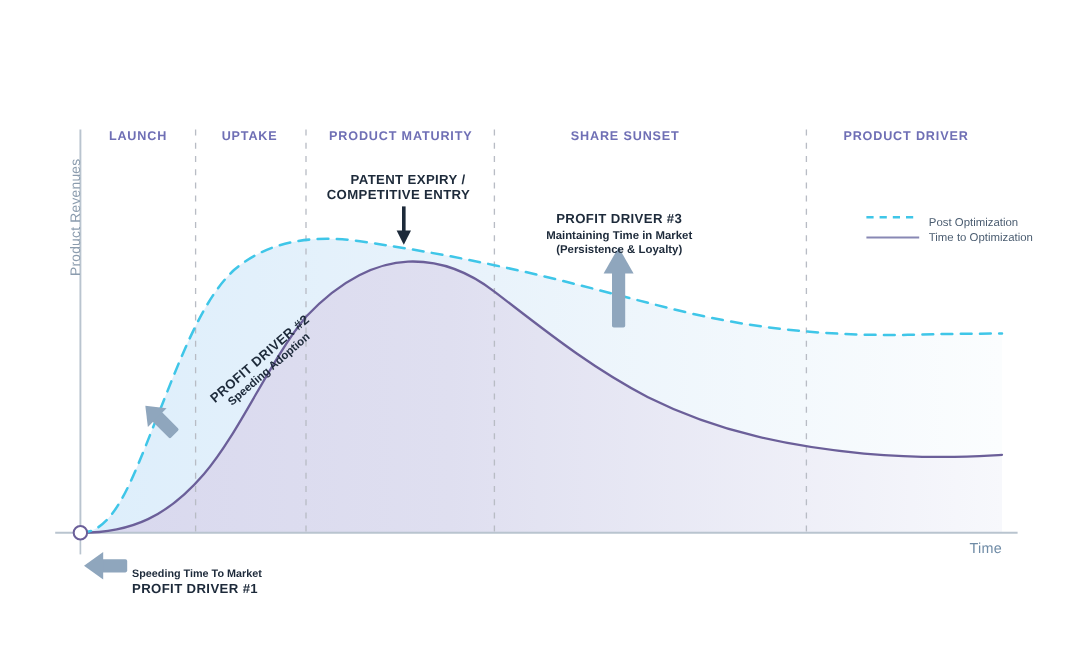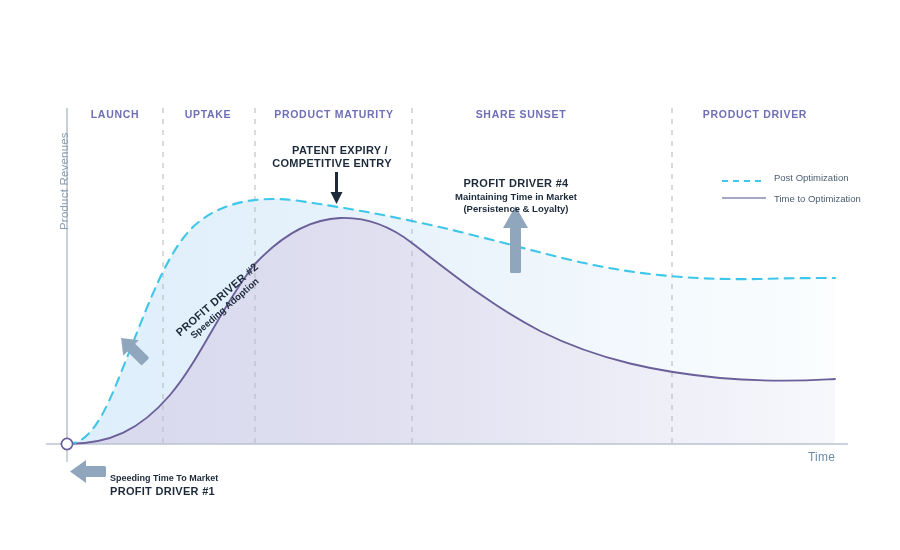--- a/index.html
+++ b/index.html
@@ -209,33 +209,33 @@
   <div class="txt phase-label" style="left:334px; top:108px;">PRODUCT MATURITY</div>
   <div class="txt phase-label" style="left:521px; top:108px;">SHARE SUNSET</div>
   <div class="txt phase-label" style="left:755px; top:108px;">PRODUCT DRIVER</div>
 
   <div>
     <div class="txt anno-title" style="left:336px; top:144px;padding-left:8px;">PATENT EXPIRY /</div>
     <div class="txt anno-title" style="left:332px; top:157px;">COMPETITIVE ENTRY</div>
   </div>
 
   <div>
-    <div class="txt anno-title" style="left:516px; top:177px;">PROFIT DRIVER #4</div>
+    <div class="txt anno-title" style="left:516px; top:177px;">PROFIT DRIVER #3</div>
     <div class="txt anno-sub" style="left:516px; top:191px;text-align:right;">Maintaining Time in Market</div>
     <div class="txt anno-sub" style="left:516px; top:203px;">(Persistence &amp; Loyalty)</div>
   </div>
 
   <div class="driver2-wrap">
     <div class="driver2-title">PROFIT DRIVER #2</div>
     <div class="driver2-sub">Speeding Adoption</div>
   </div>
 
   <div>
     <div class="txt driver1-title" style="left:110px; top:460px;margin-top:25px;">PROFIT DRIVER #1</div>
     <div class="txt driver1-sub" style="left:110px; top:473px;">Speeding Time To Market</div>
   </div>
 
   <div>
-    <div class="txt legend-text" style="left:774px; top:172px;">Post Optimization</div>
+    <div class="txt legend-text" style="left:774px; top:180px;">Post Optimization</div>
     <div class="txt legend-text" style="left:774px; top:193px;">Time to Optimization</div>
   </div>
 
 </div>
 
 </body></html>

